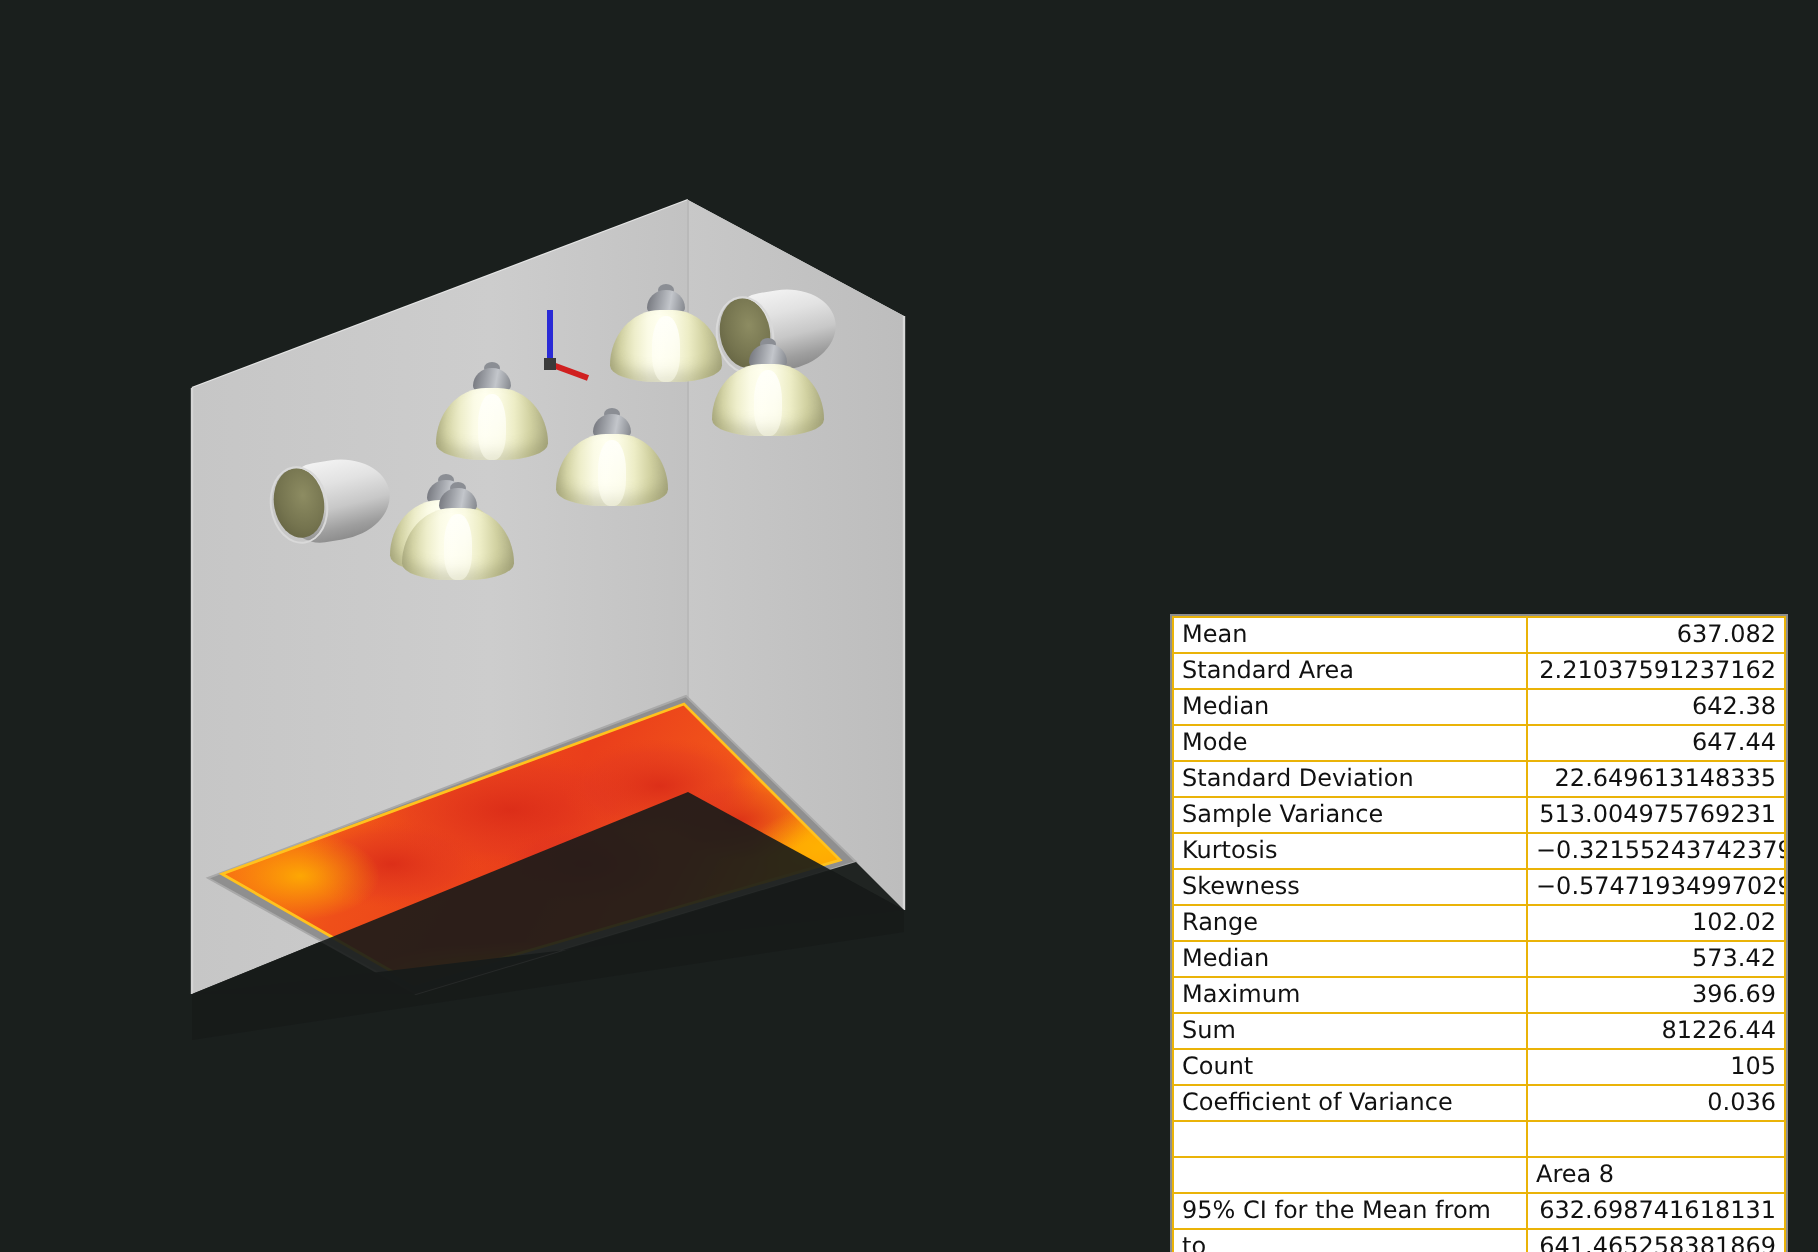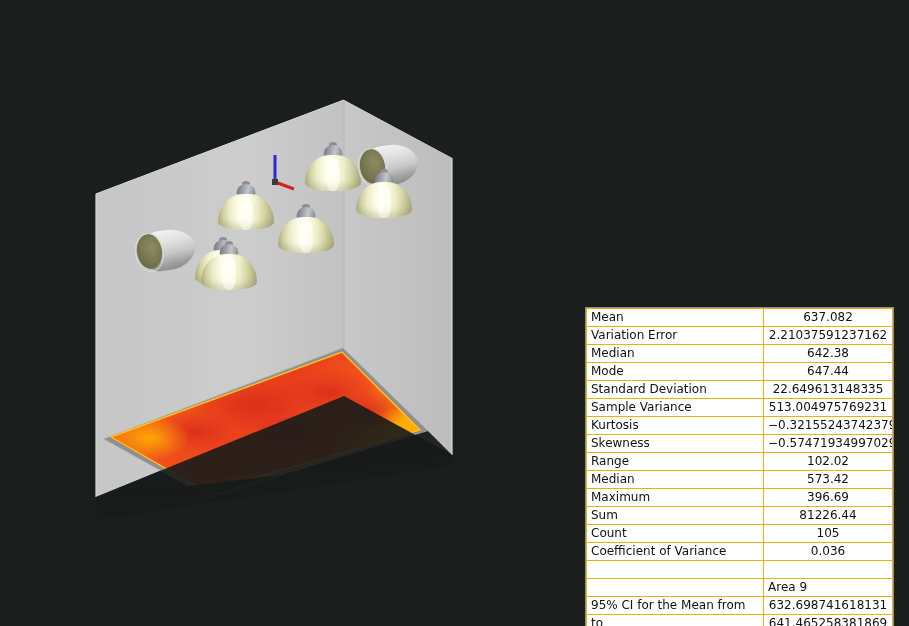--- a/index.html
+++ b/index.html
@@ -129,21 +129,21 @@
   #stats-table td {
     height: 17px;
     line-height: 17px;
     padding: 0 4px;
     border: 1px solid #eab308;
     overflow: hidden;
     white-space: nowrap;
     margin-top: 36px;
   }
   #stats-table td.lbl { width: 168px; text-align: left; }
-  #stats-table td.val { text-align: center; }
+  #stats-table td.val { text-align: right; }
   #stats-table td.val-left { text-align: left; }
   #stats-table tr.blank td { height: 17px; }
 </style>
 </head>
 <body>
 
 <div id="app">
 
   <div id="viewport">
     <svg class="scene-svg" width="560" height="626" viewBox="0 0 560 626">
@@ -283,21 +283,21 @@
   </div>
 
   <div id="stats-table">
     <table>
       <tbody id="stats-body">
           <tr>
             <td class="lbl">Mean</td>
             <td class="val">637.082</td>
           </tr>
           <tr>
-            <td class="lbl">Variation Error</td>
+            <td class="lbl">Standard Area</td>
             <td class="val">2.21037591237162</td>
           </tr>
           <tr>
             <td class="lbl">Median</td>
             <td class="val">642.38</td>
           </tr>
           <tr>
             <td class="lbl">Mode</td>
             <td class="val">647.44</td>
           </tr>
@@ -340,21 +340,21 @@
           <tr>
             <td class="lbl">Coefficient of Variance</td>
             <td class="val">0.036</td>
           </tr>
           <tr class="blank">
             <td class="lbl"></td>
             <td class="val"></td>
           </tr>
           <tr>
             <td class="lbl"></td>
-            <td class="val-left">Area 9</td>
+            <td class="val-left">Area 8</td>
           </tr>
           <tr>
             <td class="lbl">95% CI for the Mean from</td>
             <td class="val">632.698741618131</td>
           </tr>
           <tr>
             <td class="lbl">to</td>
             <td class="val">641.465258381869</td>
           </tr>
         </tbody>

